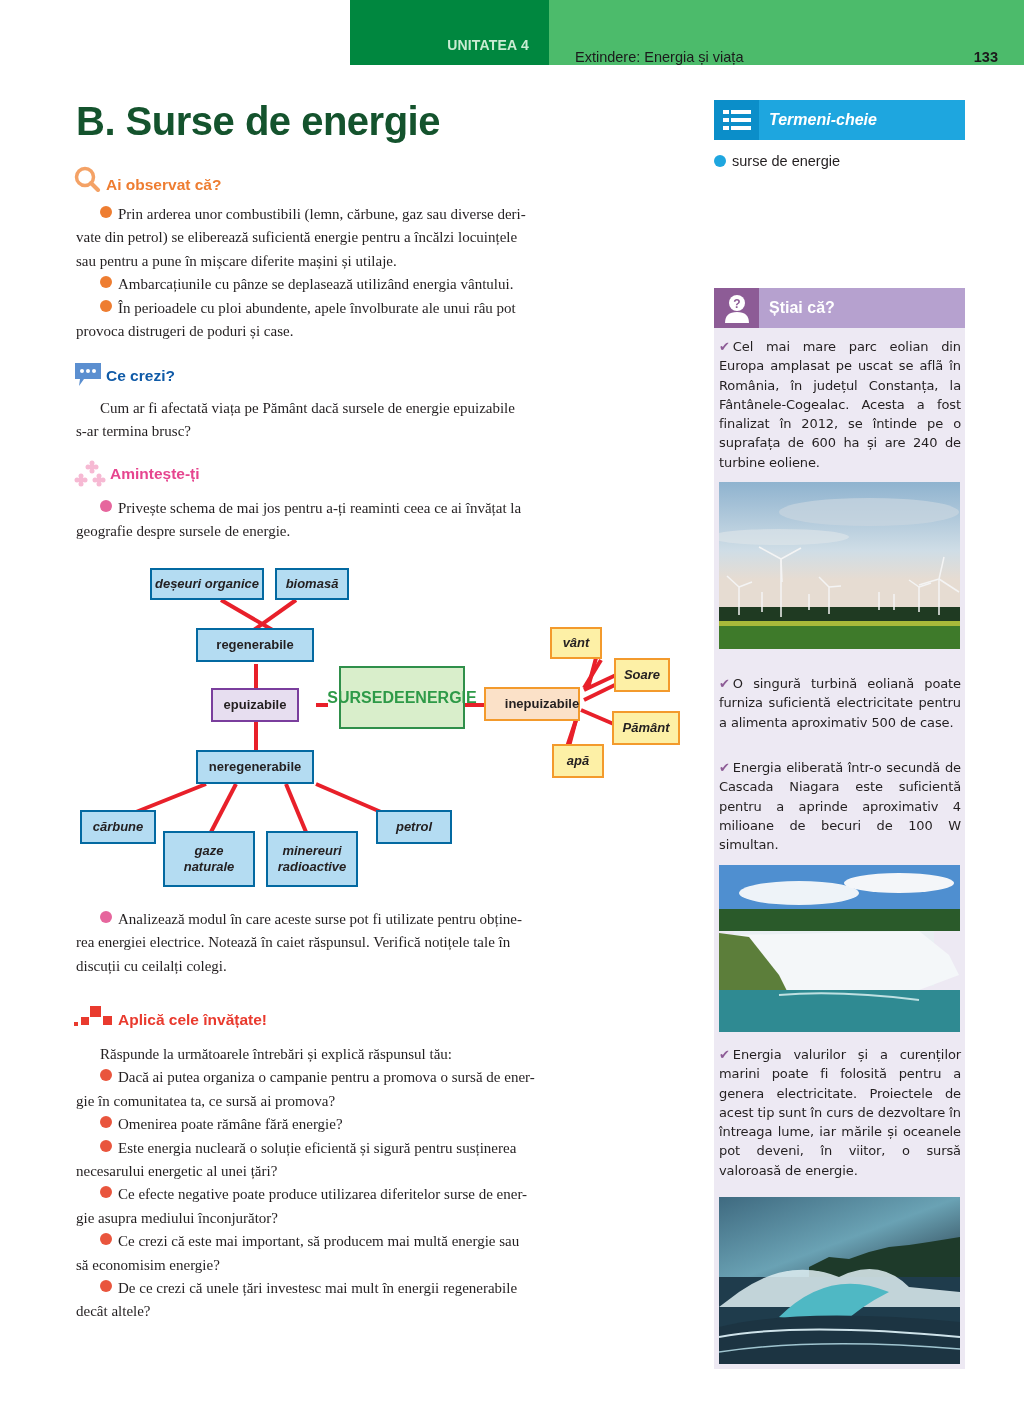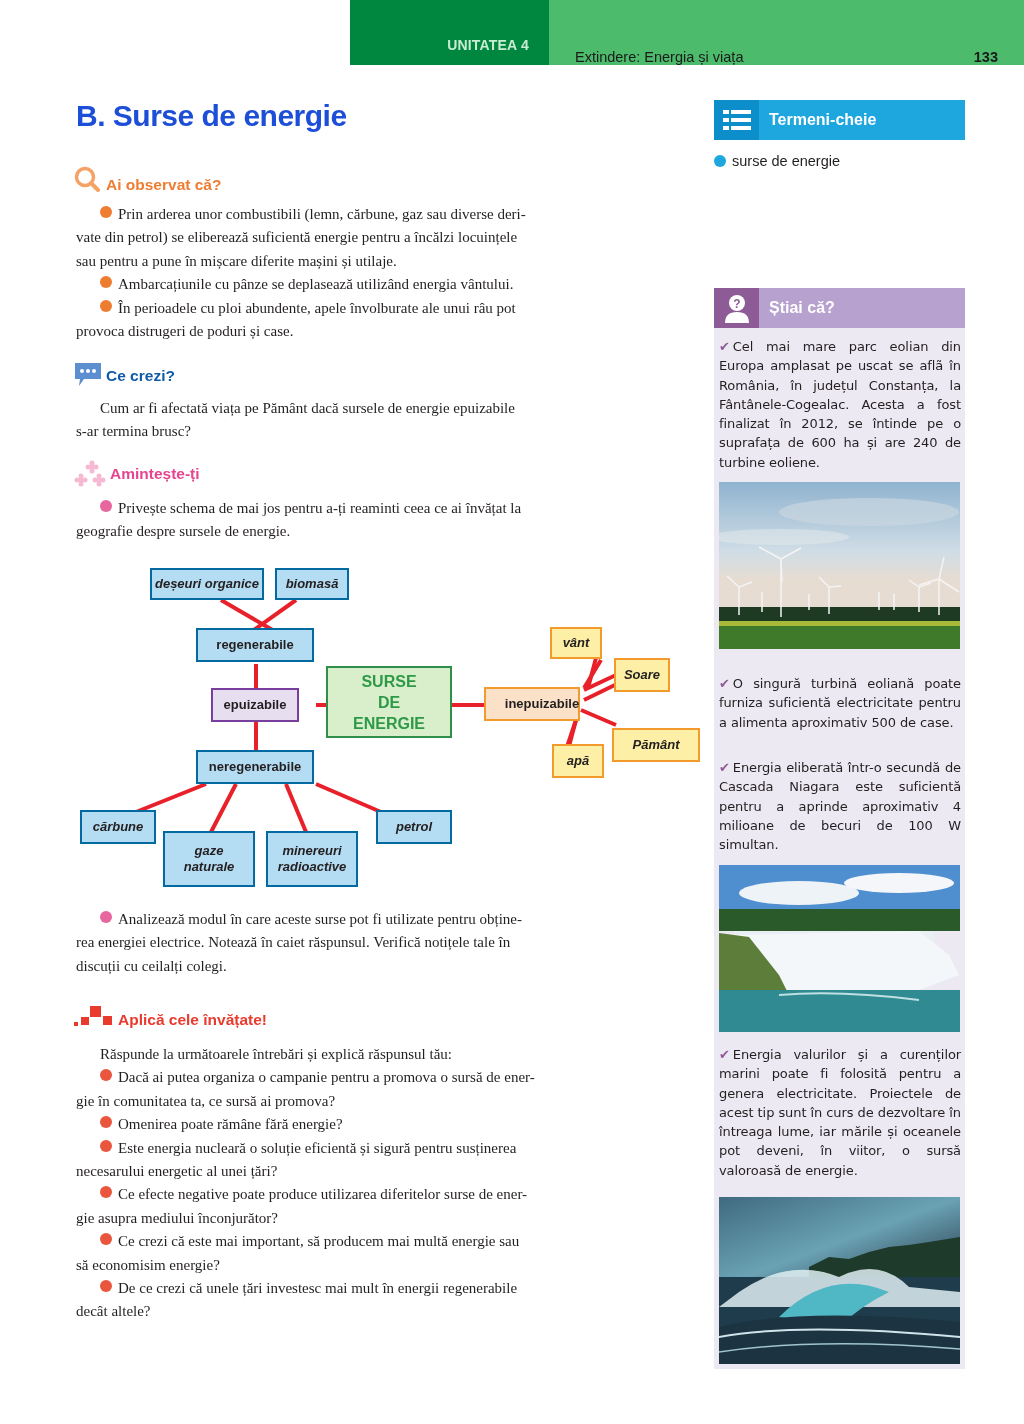--- a/index.html
+++ b/index.html
@@ -6,21 +6,21 @@
   html, body { width: 1024px; height: 1424px; background: #ffffff; overflow: hidden; }
   body { position: relative; font-family: "Liberation Serif", serif; color: #231f20; }
 
   
   .hdr { position: absolute; top: 0; left: 350px; width: 674px; height: 65px; display: flex; }
   .hdr-unit { width: 199px; background: #00873f; color: #c9ecd3; font-family: "Liberation Sans", sans-serif; font-weight: bold; font-size: 14px; display: flex; align-items: flex-end; justify-content: flex-end; padding: 0 20px 12px 0; letter-spacing: 0.2px; }
   .hdr-title { flex: 1; background: #4cbb6b; color: #1b1b1b; font-family: "Liberation Sans", sans-serif; font-size: 14.5px; display: flex; align-items: flex-end; justify-content: space-between; padding: 0 26px 0 26px; }
   .hdr-page { font-weight: bold; }
 
   
-  .page-title { position: absolute; left: 76px; top: 99px; font-family: "Liberation Sans", sans-serif; font-weight: bold; font-size: 30px; color: #1d4ed8; letter-spacing: -0.5px; }
+  .page-title { position: absolute; left: 76px; top: 99px; font-family: "Liberation Sans", sans-serif; font-weight: bold; font-size: 40px; color: #14532d; letter-spacing: -0.5px; }
 
   .sec-head { position: absolute; display: flex; align-items: center; font-family: "Liberation Sans", sans-serif; font-weight: bold; font-size: 15.5px; }
   .sec-head .lbl { margin-left: 4px; }
   .obs { left: 74px; top: 164px; color: #ee7d31; }
   .crez { left: 74px; top: 362px; color: #0f5aa7; }
   .amin { left: 74px; top: 460px; color: #e6458f; }
   .aplic { left: 74px; top: 1005px; color: #e93a2e; }
 
   .para { position: absolute; left: 76px; width: 614px; font-size: 15px; line-height: 23.4px; text-align: justify; }
   .para .ln { display: block; }
@@ -37,21 +37,21 @@
   .node.it { font-style: italic; }
   .node.purple { border-color: #7a3e9d; background: #e7def0; }
   .node.green { border-color: #2f8f4a; background: #d9eecb; color: #2e9a48; font-size: 16px; line-height: 21px; }
   .node.orange { border-color: #f39a2c; background: #fbe1c8; padding-left: 20px; }
   .node.yellow { border-color: #f39a2c; background: #fdf0a6; }
 
   
   .side { position: absolute; left: 714px; width: 251px; }
   .tk-head { top: 100px; height: 40px; background: #1ea6df; display: flex; align-items: center; }
   .tk-icon { width: 45px; height: 40px; background: #0b8ec9; display: flex; align-items: center; justify-content: center; }
-  .tk-label { color: #ffffff; font-family: "Liberation Sans", sans-serif; font-weight: bold; font-size: 16px; margin-left: 10px; }
+  .tk-label { color: #ffffff; font-family: "Liberation Sans", sans-serif; font-weight: bold; font-size: 16px; margin-left: 10px; font-style: italic; }
   .tk-item { top: 153px; font-family: "Liberation Sans", sans-serif; font-size: 14.5px; color: #231f20; display: flex; align-items: center; }
   .tk-item .bdot { width: 12px; height: 12px; border-radius: 50%; background: #1ea6df; margin-right: 6px; }
 
   .stiai-box { top: 288px; height: 1081px; background: #ede9f3; }
   .stiai-head { position: absolute; left: 0; top: 0; width: 251px; height: 40px; background: #b6a1cf; display: flex; align-items: center; }
   .stiai-icon { width: 45px; height: 40px; background: #8d5c96; display: flex; align-items: center; justify-content: center; }
   .stiai-label { color: #ffffff; font-family: "Liberation Sans", sans-serif; font-weight: bold; font-size: 16px; margin-left: 10px; }
   .fact { position: absolute; left: 5px; width: 242px; font-family: "DejaVu Sans", sans-serif; font-size: 13px; line-height: 19.3px; color: #231f20; text-align: justify; letter-spacing: -0.1px; }
   .fact .chk { color: #8d5c96; font-weight: bold; margin-right: 3px; }
   .photo { position: absolute; left: 5px; width: 241px; overflow: hidden; }
@@ -153,38 +153,38 @@
     </g>
   </svg>
 
   <div class="node it" style="left:74px;top:8px;width:114px;height:32px">deșeuri organice</div>
   <div class="node it" style="left:199px;top:8px;width:74px;height:32px">biomasă</div>
 
   <div class="node" style="left:120px;top:68px;width:118px;height:34px">regenerabile</div>
 
   <div class="node purple" style="left:135px;top:128px;width:88px;height:34px">epuizabile</div>
 
-  <div class="node green" style="left:250px;top:106px;width:126px;height:72px;flex-direction:column">
+  <div class="node green" style="left:263px;top:106px;width:126px;height:63px;flex-direction:row">
     <span>SURSE</span>
     <span>DE</span>
     <span>ENERGIE</span>
   </div>
 
   <div class="node" style="left:120px;top:190px;width:118px;height:34px">neregenerabile</div>
 
   <div class="node it" style="left:4px;top:250px;width:76px;height:34px">cărbune</div>
   <div class="node it" style="left:87px;top:271px;width:92px;height:56px;padding:0 14px">gaze naturale</div>
   <div class="node it" style="left:190px;top:271px;width:92px;height:56px;padding:0 6px">minereuri radioactive</div>
   <div class="node it" style="left:300px;top:250px;width:76px;height:34px">petrol</div>
 
   <div class="node orange" style="left:408px;top:127px;width:96px;height:34px">inepuizabile</div>
 
   <div class="node it yellow" style="left:474px;top:67px;width:52px;height:32px">vânt</div>
   <div class="node it yellow" style="left:538px;top:98px;width:56px;height:34px">Soare</div>
-  <div class="node it yellow" style="left:536px;top:168px;width:88px;height:34px">Pământ</div>
+  <div class="node it yellow" style="left:536px;top:151px;width:68px;height:34px">Pământ</div>
   <div class="node it yellow" style="left:476px;top:184px;width:52px;height:34px">apă</div>
 </div>
 
 <div class="para" style="top:908px">
   <span class="ln ind"><span class="dot dot-p"></span><span>Analizează modul în care aceste surse pot fi utilizate pentru obține-</span></span>
   <span class="ln">rea energiei electrice. Notează în caiet răspunsul. Verifică notițele tale în</span>
   <span class="ln">discuții cu ceilalți colegi.</span>
 </div>
 
 <div class="sec-head aplic">

